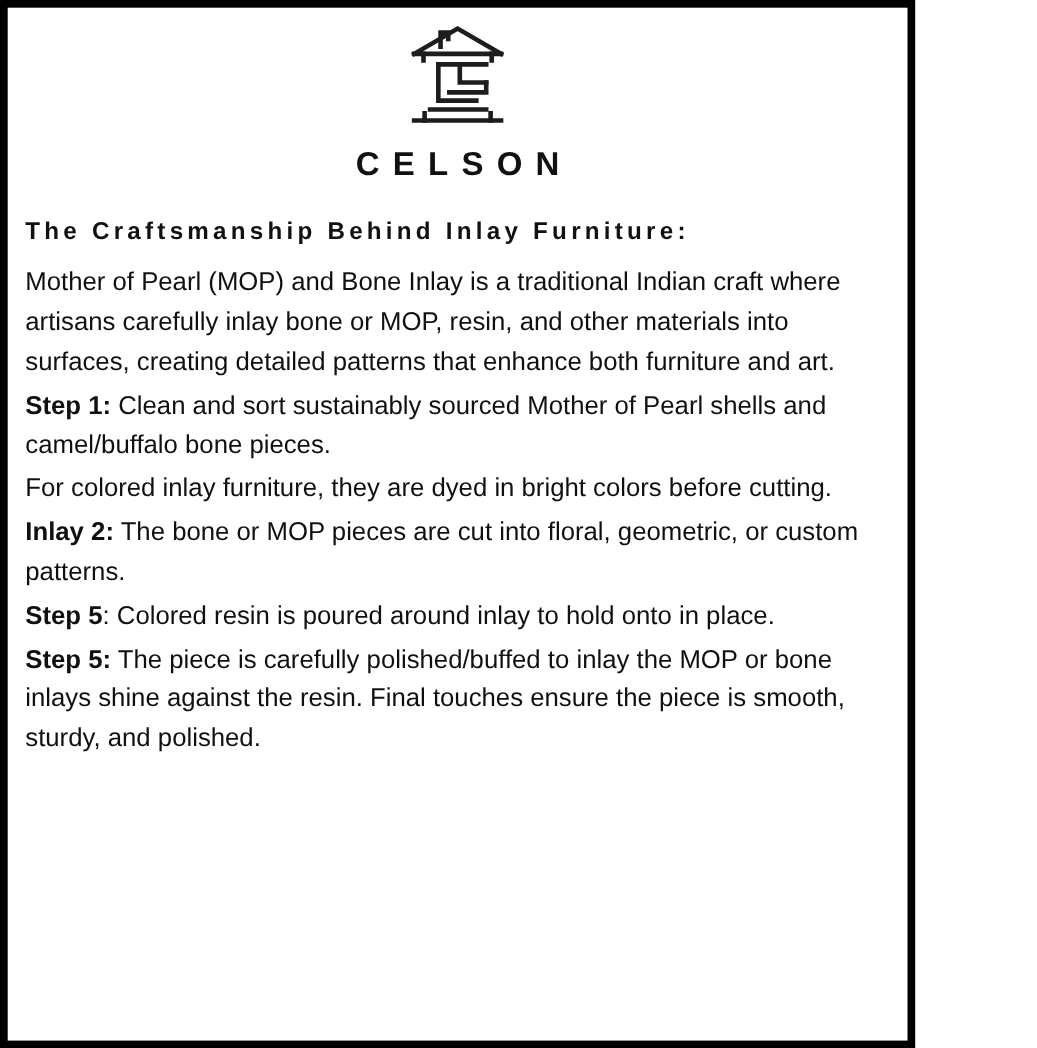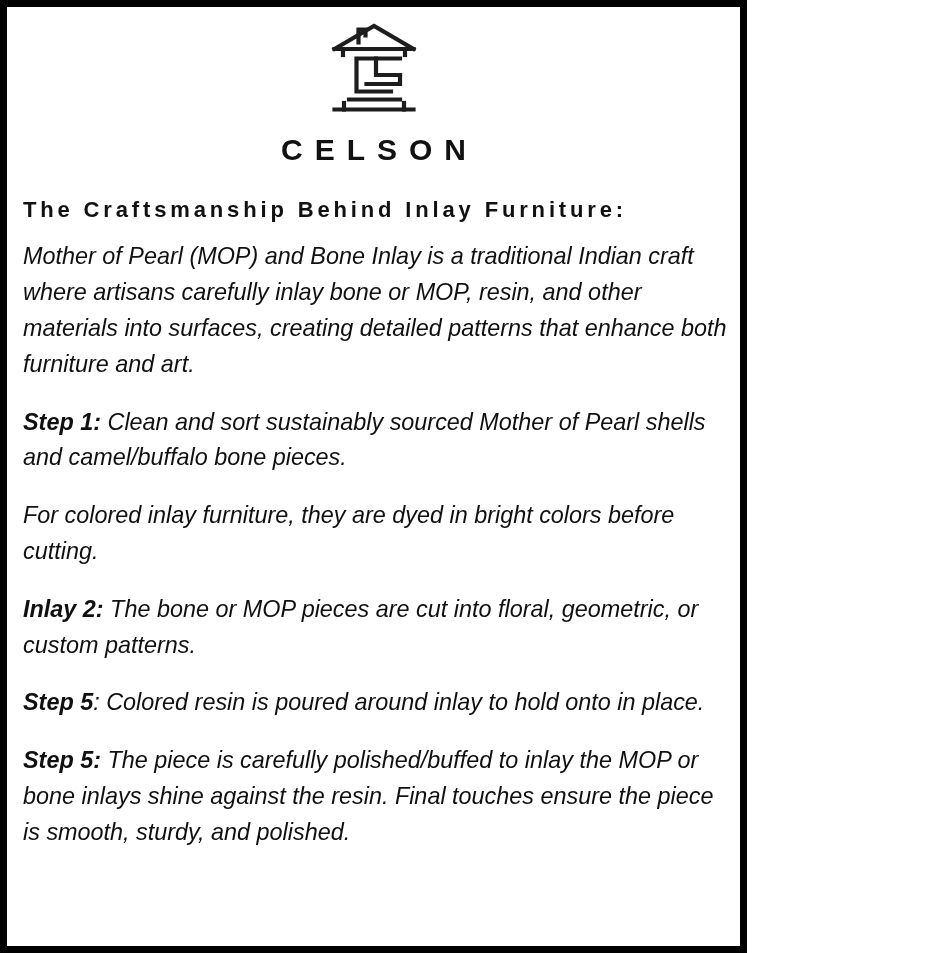--- a/index.html
+++ b/index.html
@@ -9,21 +9,21 @@
   }
   body {
     width: 943px;
     height: 953px;
     font-family: "Liberation Sans", sans-serif;
     -webkit-font-smoothing: antialiased;
   }
   #poster {
     position: relative;
     box-sizing: border-box;
-    width: 747px;
+    width: 832px;
     height: 953px;
     background: #ffffff;
     border: 7px solid #000000;
     overflow: hidden;
   }
   .inner {
     box-sizing: border-box;
     width: 100%;
     height: 100%;
     padding: 10px 10px 10px 10px;
@@ -67,24 +67,23 @@
     padding-top: 16px;
     color: #111111;
   }
   .para {
     font-family: "Liberation Sans", sans-serif;
     font-size: 23.4px;
     line-height: 1.53;
     color: #101010;
     margin: 0;
     padding: 0;
-    font-style: italic;
   }
   .para + .para {
-    margin-top: 22px;
+    margin-top: 4px;
   }
   .para .lead {
     font-weight: bold;
   }
   .para .lead-nocolon {
     font-weight: bold;
   }
 </style>
 </head>
 <body>

